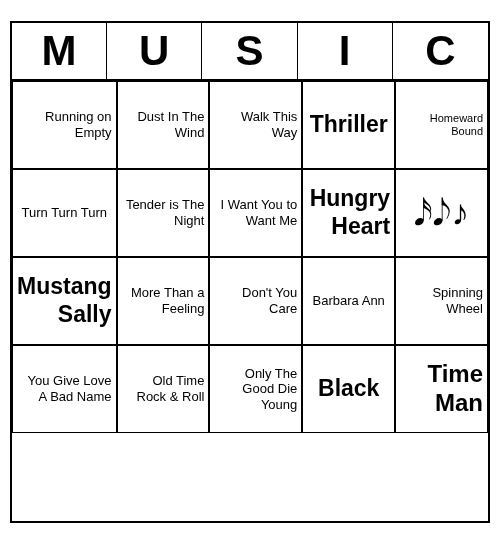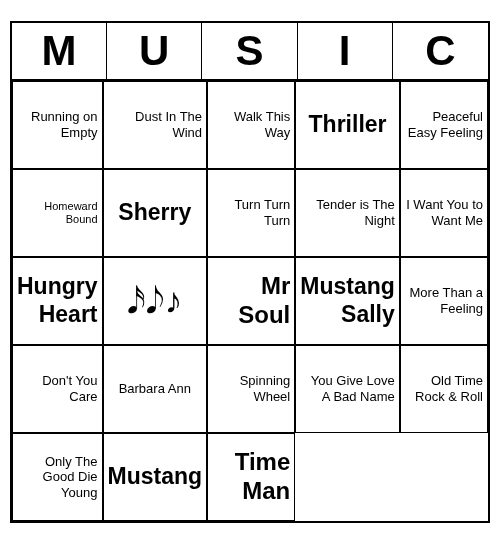--- a/index.html
+++ b/index.html
@@ -86,46 +86,37 @@
       </div>
       <div class="bingo-cell">
         <span>Dust In The Wind</span>
       </div>
       <div class="bingo-cell">
         <span>Walk This Way</span>
       </div>
       <div class="bingo-cell large-text">
         <span>Thriller</span>
       </div>
-      <div class="bingo-cell">
-        <span>Peaceful Easy Feeling</span>
-      </div>
       <div class="bingo-cell" style="font-size: 11px;">
         <span>Homeward Bound</span>
-      </div>
-      <div class="bingo-cell large-text">
-        <span>Sherry</span>
       </div>
       <div class="bingo-cell">
         <span>Turn Turn Turn</span>
       </div>
       <div class="bingo-cell">
         <span>Tender is The Night</span>
       </div>
       <div class="bingo-cell">
         <span>I Want You to Want Me</span>
       </div>
       <div class="bingo-cell large-text">
         <span>Hungry Heart</span>
       </div>
       <div class="bingo-cell free-space">
         <span class="music-notes">𝅘𝅥𝅯𝅘𝅥𝅮♪</span>
-      </div>
-      <div class="bingo-cell xl-text">
-        <span>Mr Soul</span>
       </div>
       <div class="bingo-cell large-text">
         <span>Mustang Sally</span>
       </div>
       <div class="bingo-cell">
         <span>More Than a Feeling</span>
       </div>
       <div class="bingo-cell">
         <span>Don't You Care</span>
       </div>
@@ -138,19 +129,19 @@
       <div class="bingo-cell">
         <span>You Give Love A Bad Name</span>
       </div>
       <div class="bingo-cell">
         <span>Old Time Rock &amp; Roll</span>
       </div>
       <div class="bingo-cell">
         <span>Only The Good Die Young</span>
       </div>
       <div class="bingo-cell large-text">
-        <span>Mustang</span>
+        <span>Black</span>
       </div>
       <div class="bingo-cell xl-text">
         <span>Time Man</span>
       </div>
     </div>
 </div>
 
 </body></html>

